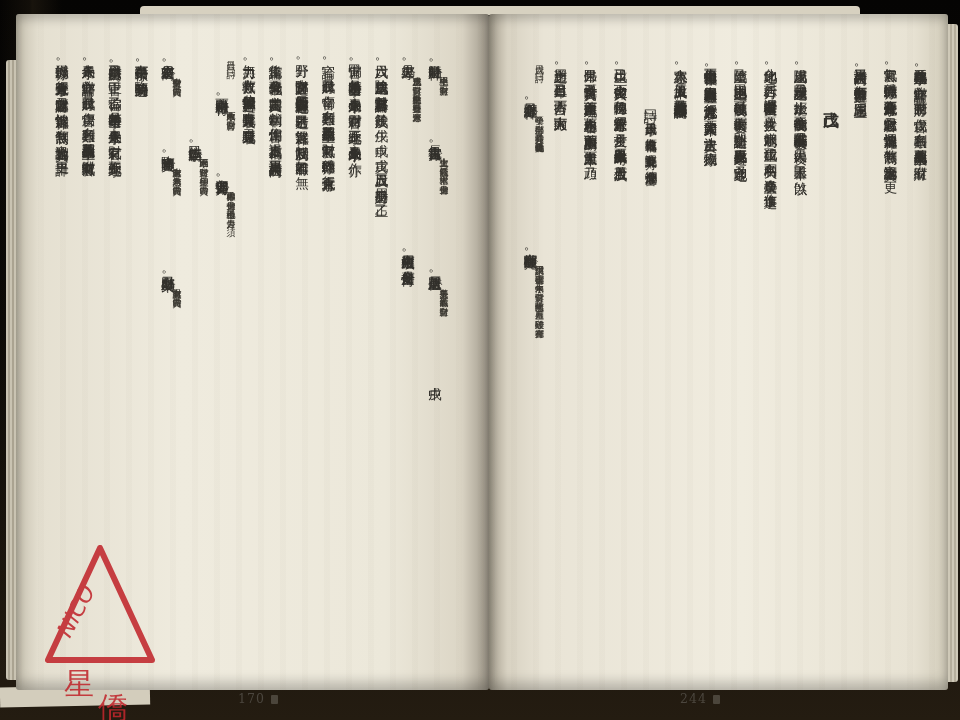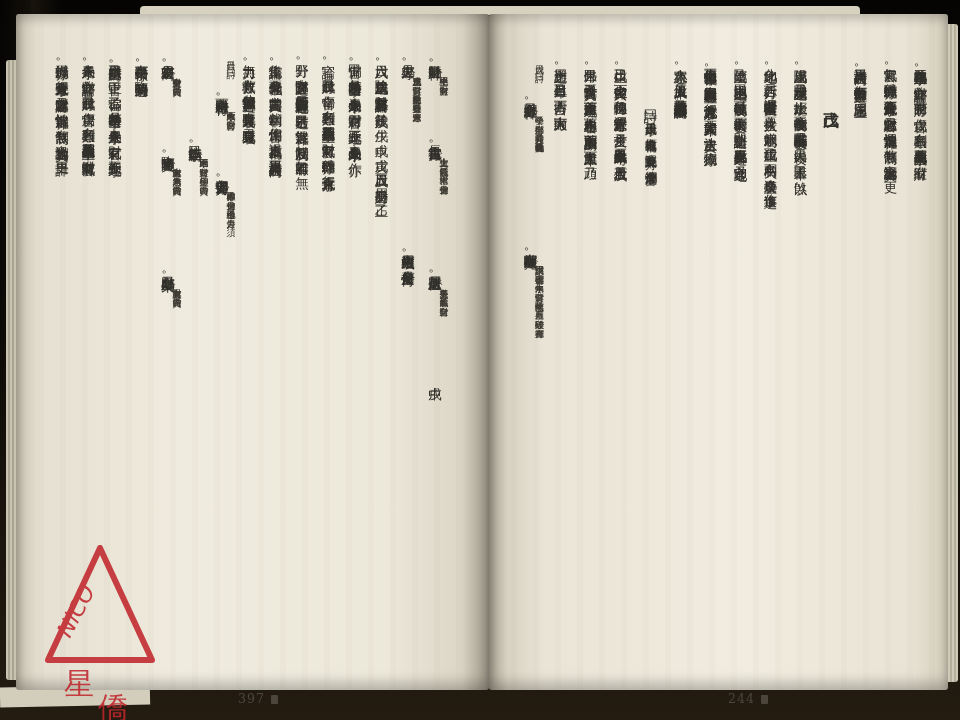--- a/index.html
+++ b/index.html
@@ -30,21 +30,21 @@
   .col{display:block;font-size:13.5px;letter-spacing:.4px;}
   #text-left .col{line-height:26.5px;}
   #text-right .col{line-height:30px;}
   .seg-head{font-size:16px;font-weight:bold;letter-spacing:2px;}
   .seg-poem{font-size:12px;}
   .seg-annot{display:inline-block;font-size:9px;line-height:10px;width:20px;
     letter-spacing:0;vertical-align:middle;color:#3b3831;}
   .seg-gap{display:inline-block;width:2px;}
   .pagenum{position:absolute;top:691px;font-size:12.5px;color:#4b463e;letter-spacing:1px;}
   #pn-left{left:238px;}
-  #pn-right{left:728px;}
+  #pn-right{left:680px;}
   .pn-ornament{display:inline-block;width:7px;height:9px;background:#5a544a;opacity:.75;
     border-radius:1px;margin-left:6px;vertical-align:middle;}
   #watermark{position:absolute;left:42px;top:542px;width:160px;height:178px;opacity:.88;}
 </style>
 </head>
 <body>
 
 <div id="photo">
   <div class="edge" id="top-sliver"></div>
   <div class="edge" id="right-stack"></div>
@@ -87,21 +87,21 @@
         <div class="col"><span class="seg-gap" style="height: 40.5px;"></span><span class="seg-txt">詩曰</span><span class="seg-gap" style="height: 13.5px;"></span><span class="seg-poem">戊己日干尋水木</span><span class="seg-gap" style="height: 13.5px;"></span><span class="seg-poem">柱中原有還爲福</span><span class="seg-gap" style="height: 13.5px;"></span><span class="seg-poem">運臨北野及東方</span><span class="seg-gap" style="height: 13.5px;"></span><span class="seg-poem">德潤身兮富潤屋</span></div>
         <div class="col"><span class="seg-txt">戊己日生。坐下亥卯寅位。爲勾陳得位。運行宜水木分野。生亥子月。要引辰戌丑未巳午時。若生辰戌丑</span></div>
         <div class="col"><span class="seg-txt">未巳午月。要引亥子時爲貴。蓋土得木而疏通。木賴土而培養。若木重而土少則崩。土重而無木。乃頑</span></div>
         <div class="col"><span class="seg-txt">難用之土。己日丑年月。西方不吉。南方大顯。</span></div>
         <div class="col"><span class="seg-annot" style="height: 34px;">六戊日　詩曰</span><span class="seg-txt">子坐財鄕亦是祥。</span><span class="seg-annot" style="height: 134px;">子中癸旺、自坐財鄕、見乙卯時貴、丁巳時爲金神化氣貴、</span><span class="seg-txt">離南有破卻輝光。</span><span class="seg-annot" style="height: 234px;">戊午謂之日刃、喜刑衝破害、午中無水木、財官俱背、然南離火旺、生四五月、印綬雖破、卻有輝光、</span></div>
       </div>
   </div>
 
   <div id="gutter"></div>
 
-  <div class="pagenum" id="pn-left"><span>397</span><span class="pn-ornament"></span></div>
+  <div class="pagenum" id="pn-left"><span>170</span><span class="pn-ornament"></span></div>
   <div class="pagenum" id="pn-right"><span>244</span><span class="pn-ornament"></span></div>
 
   <svg id="watermark" viewBox="0 0 160 178">
     <polygon points="58,6 6,118 110,118" fill="none" stroke="#c1272d" stroke-width="6" stroke-linejoin="round"></polygon>
     <text x="14" y="86" fill="#c1272d" font-size="22" font-family="DejaVu Sans, sans-serif" font-style="italic" transform="rotate(-62 30 80)">NiCO</text>
     <text x="22" y="152" fill="#c1272d" font-size="30" font-family="DejaVu Serif, serif">星</text>
     <text x="56" y="176" fill="#c1272d" font-size="30" font-family="DejaVu Serif, serif">僑</text>
   </svg>
 </div>
 

